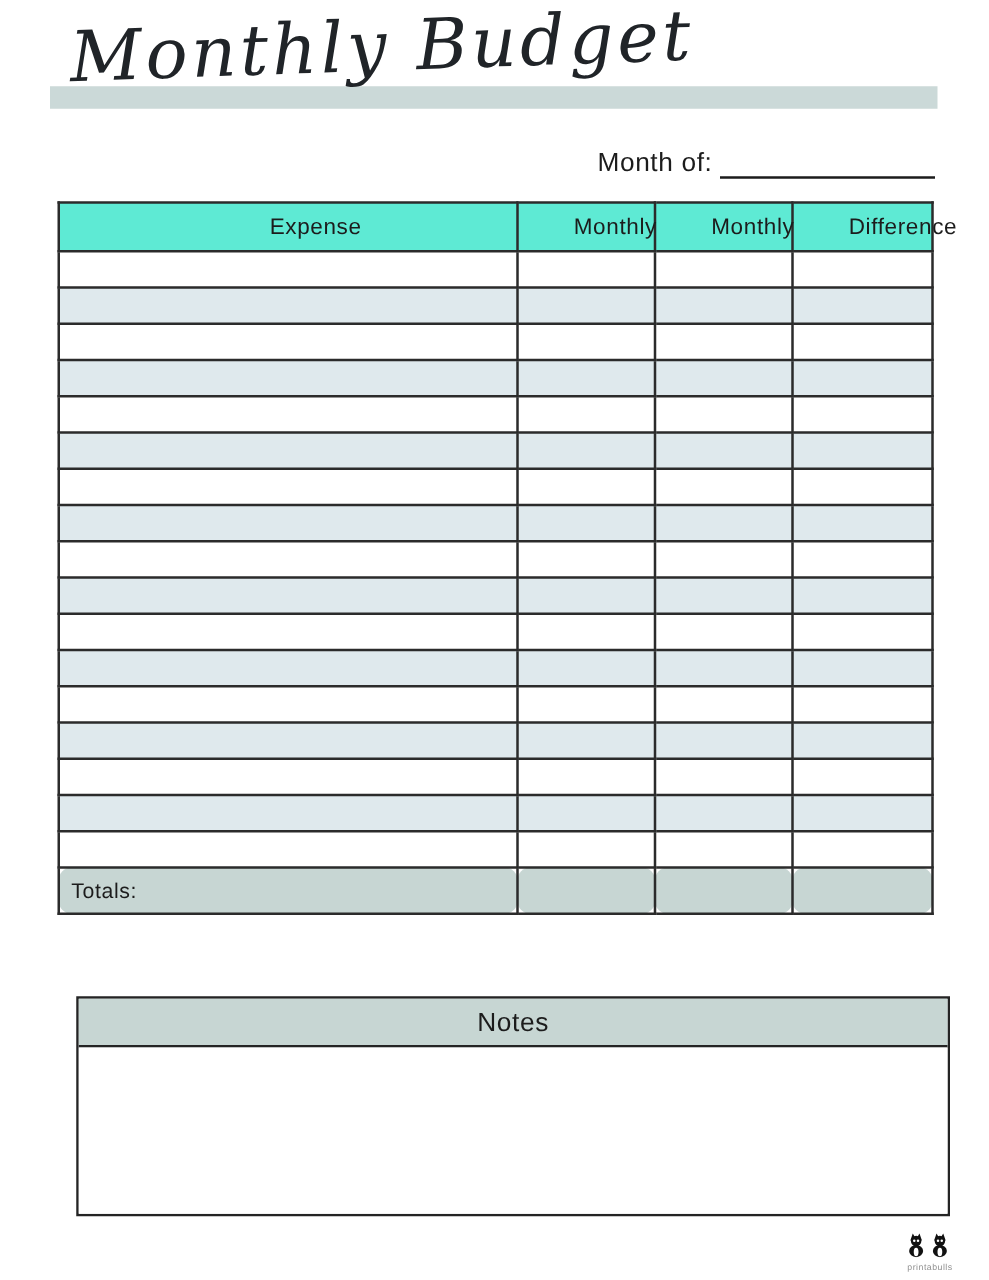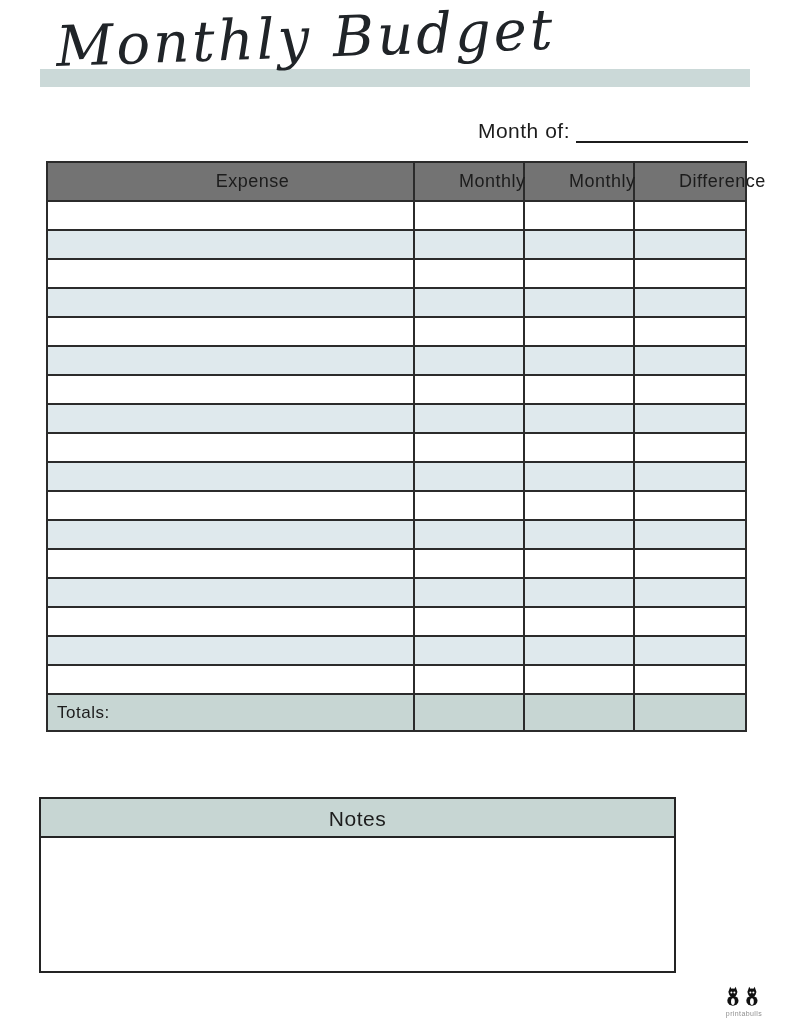--- a/index.html
+++ b/index.html
@@ -65,46 +65,47 @@
   table.budget col.c-expense   { width: 367px; }
   table.budget col.c-budgeted  { width: 110px; }
   table.budget col.c-actual    { width: 110px; }
   table.budget col.c-difference{ width: 112px; }
   table.budget th, table.budget td {
     border: 2px solid #2b2b2b;
     padding: 0;
   }
   table.budget thead th {
     height: 39px;
-    background: #737373;
+    background: #5eead4;
     font-size: 18px;
     font-weight: normal;
     letter-spacing: 0.5px;
     text-align: center;
     color: #1c1c1c;
     padding-left: 44px;
   }
   table.budget tbody td { height: 29px; background: #ffffff; }
   table.budget tbody tr:nth-child(even) td { background: #dfe9ed; }
   table.budget tfoot td {
     height: 37px;
     background: #c7d6d3;
+    border-radius: 10px;
   }
   .totals-label-cell {
     font-size: 17px;
     text-align: left;
     padding-left: 9px !important;
     letter-spacing: 0.5px;
   }
 
   
   .notes {
     position: absolute;
-    left: 39px; top: 797px;
-    width: 637px;
+    left: 61px; top: 797px;
+    width: 699px;
     border: 2px solid #242424;
   }
   .notes-header {
     height: 39px;
     line-height: 39px;
     background: #c7d6d3;
     border-bottom: 2px solid #242424;
     text-align: center;
     font-size: 21px;
     letter-spacing: 0.5px;

